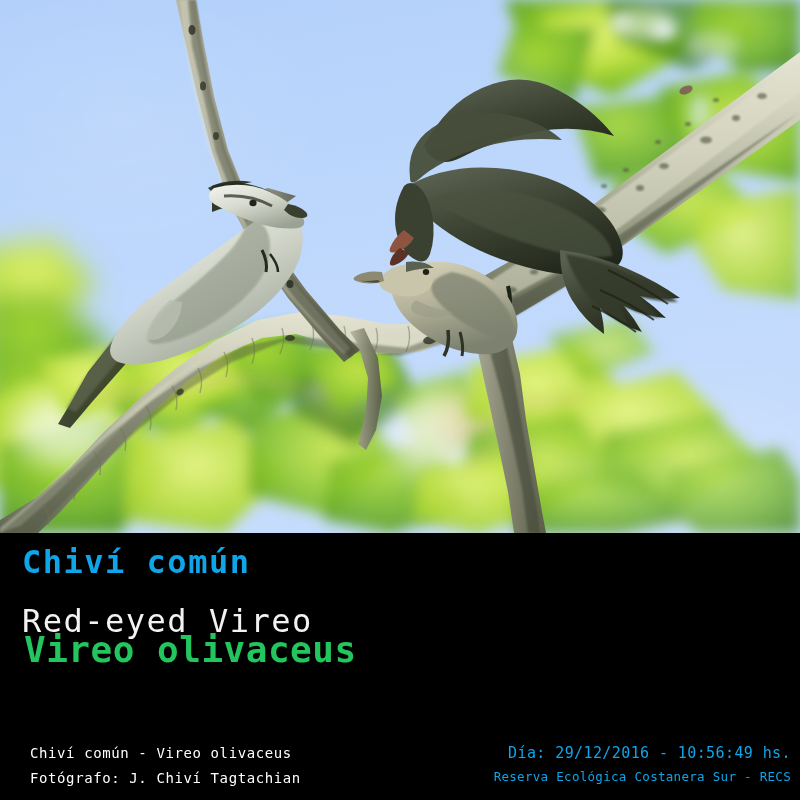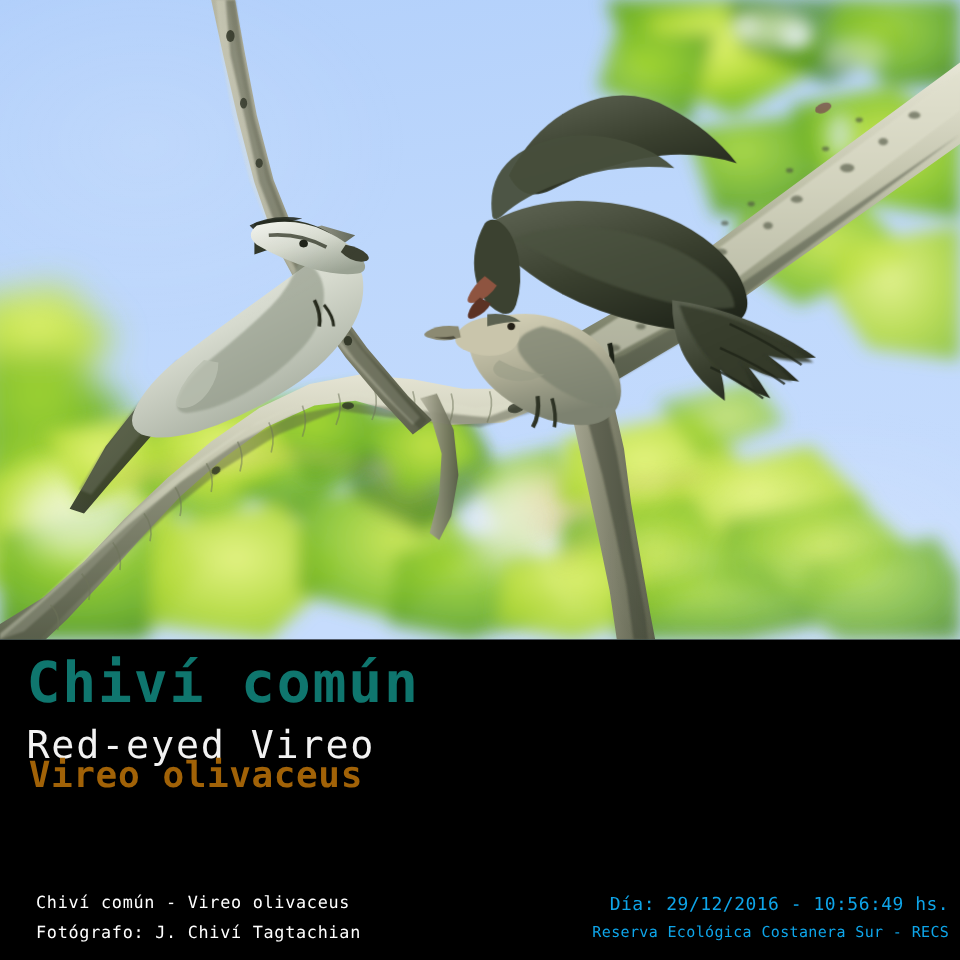--- a/index.html
+++ b/index.html
@@ -34,22 +34,22 @@
     left: 0;
     top: 533px;
     width: 800px;
     height: 267px;
     background: #000000;
   }
   .cap-common {
     position: absolute;
     left: 22px;
     top: 13px;
-    color: #0f766e;
-    font-size: 47px;
+    color: #0ea5e9;
+    font-size: 32px;
     font-weight: bold;
     letter-spacing: 1.5px;
     line-height: 1;
     white-space: pre;
   }
   .cap-english {
     position: absolute;
     left: 22px;
     top: 56px;
     color: #f2f2f2;
@@ -57,22 +57,22 @@
     font-weight: normal;
     letter-spacing: 1.5px;
     line-height: 1;
     white-space: pre;
     margin-top: 16px;
   }
   .cap-scientific {
     position: absolute;
     left: 24px;
     top: 99px;
-    color: #a16207;
-    font-size: 30px;
+    color: #22c55e;
+    font-size: 36px;
     font-weight: bold;
     letter-spacing: 0.5px;
     line-height: 1;
     white-space: pre;
   }
 
   
   #footer {
     position: absolute;
     left: 0;

